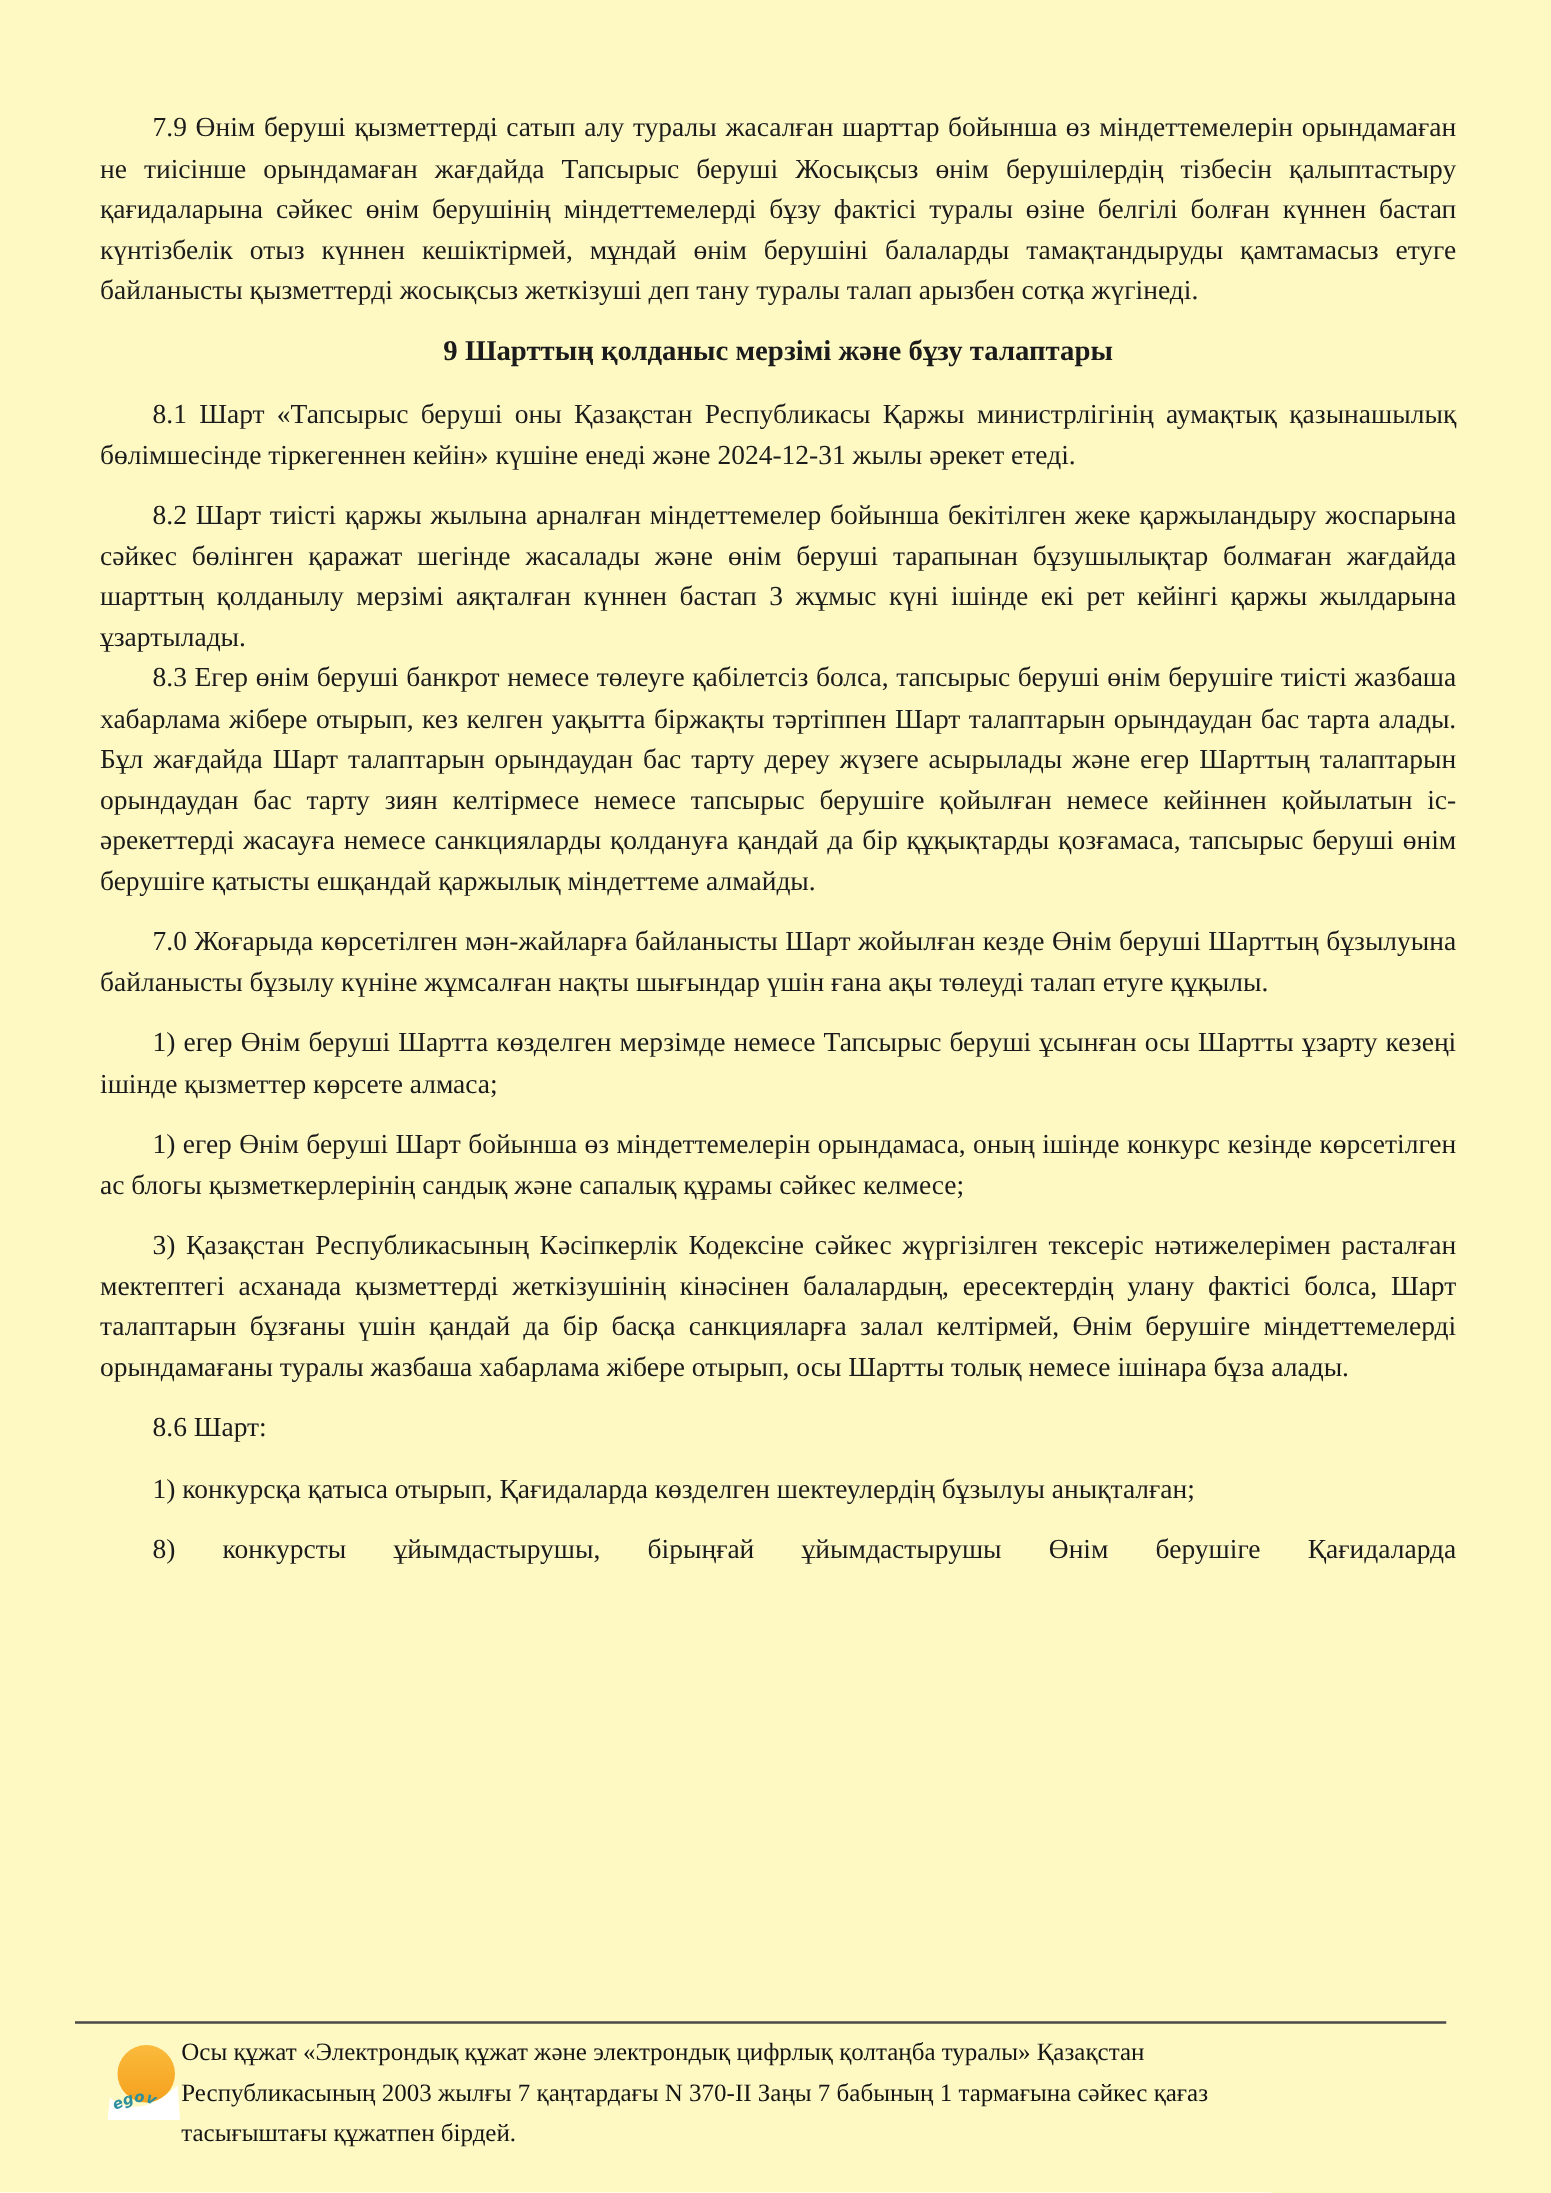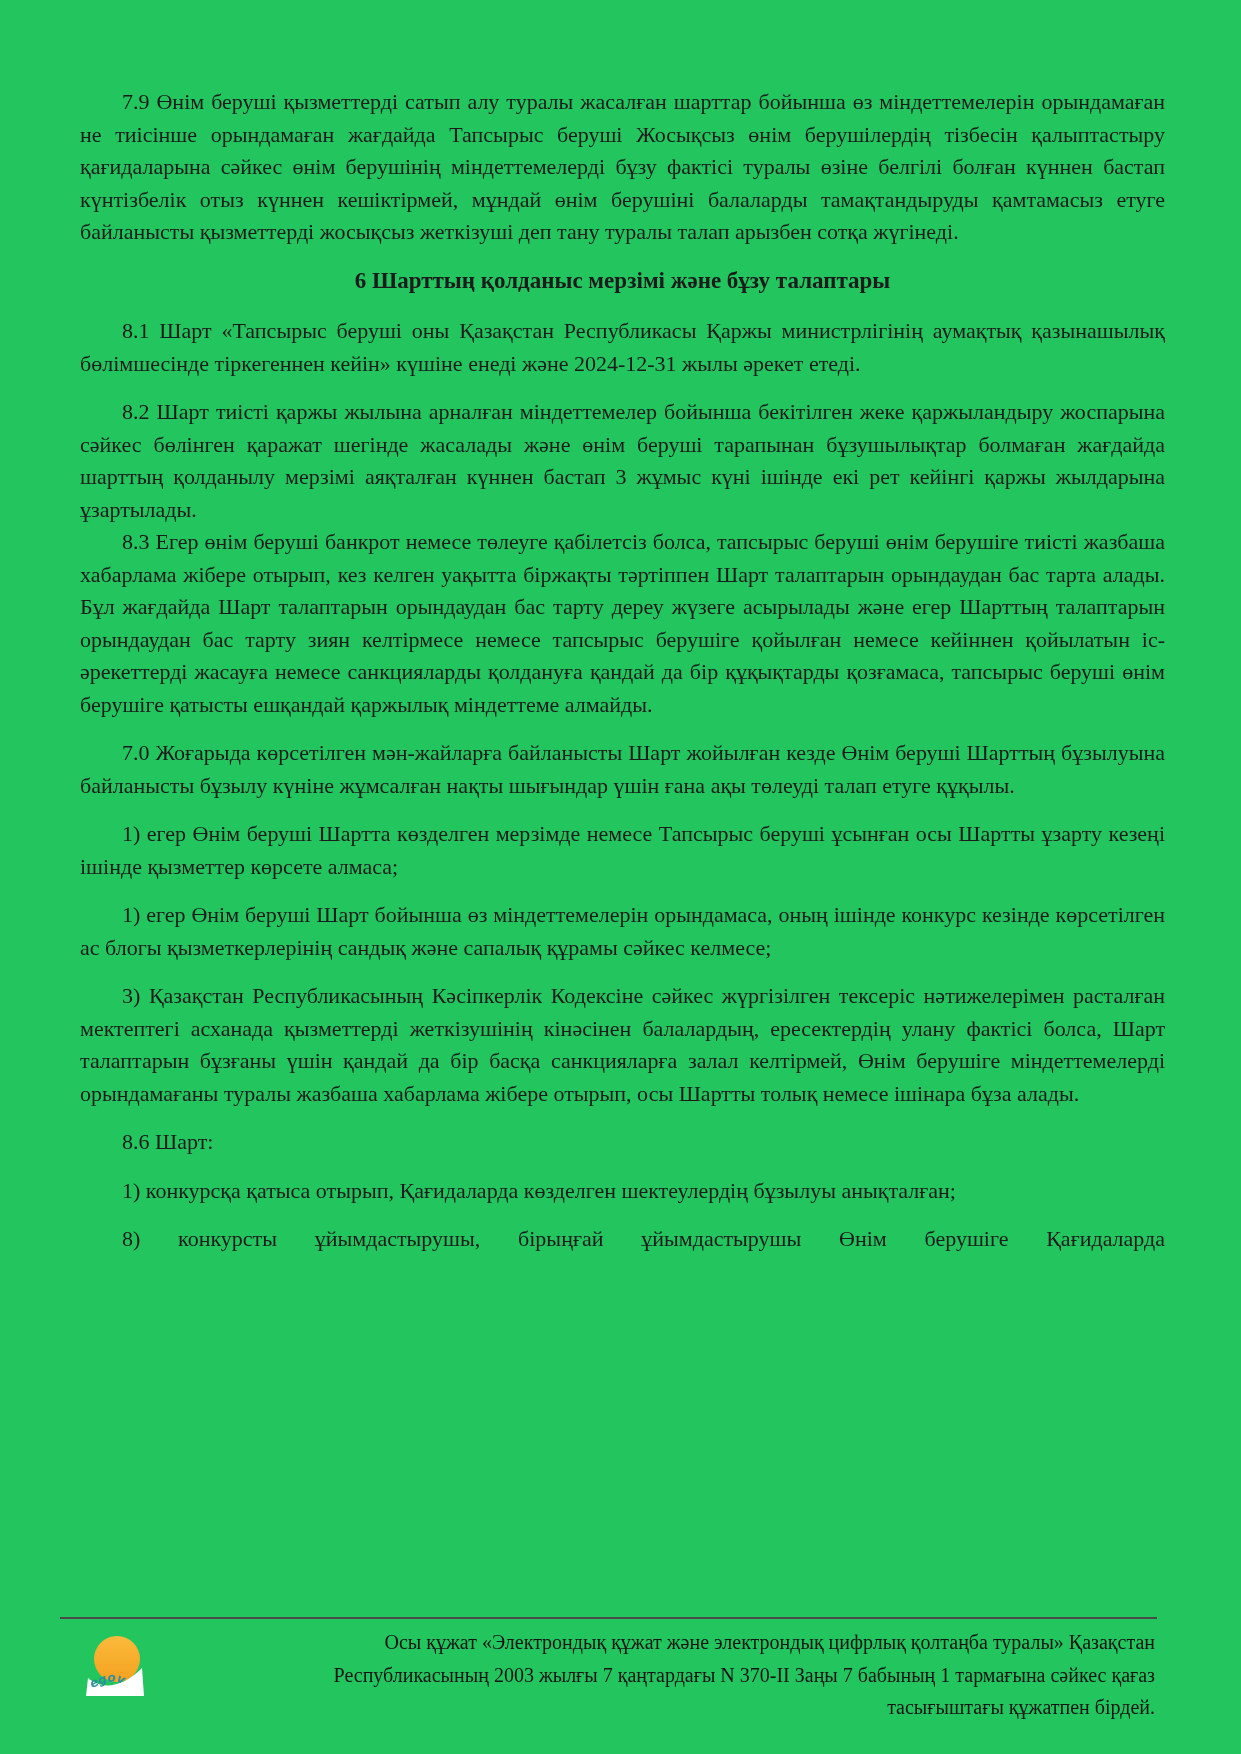--- a/index.html
+++ b/index.html
@@ -5,21 +5,21 @@
   html, body {
     margin: 0;
     padding: 0;
     background: #ffffff;
   }
   .page {
     position: relative;
     width: 1241px;
     height: 1754px;
     margin: 0 auto;
-    background: #22c55e;
+    background: #fef9c3;
     color: #1b1b1b;
     font-family: "Liberation Serif", "DejaVu Serif", serif;
     overflow: hidden;
   }
   .content {
     position: absolute;
     left: 80px;
     top: 86px;
     width: 1085px;
   }
@@ -64,30 +64,30 @@
   }
   .footer-text {
     position: absolute;
     left: 145px;
     top: 2px;
     width: 1010px;
     font-size: 20px;
     line-height: 32.5px;
     color: #141414;
   }
-  .footer-text .ft-line { display: block; text-align: right; }
+  .footer-text .ft-line { display: block; }
 </style>
 </head>
 <body>
 
 <div class="page">
 
   <div class="content">
     <p class="para">7.9 Өнім беруші қызметтерді сатып алу туралы жасалған шарттар бойынша өз міндеттемелерін орындамаған не тиісінше орындамаған жағдайда Тапсырыс беруші Жосықсыз өнім берушілердің тізбесін қалыптастыру қағидаларына сәйкес өнім берушінің міндеттемелерді бұзу фактісі туралы өзіне белгілі болған күннен бастап күнтізбелік отыз күннен кешіктірмей, мұндай өнім берушіні балаларды тамақтандыруды қамтамасыз етуге байланысты қызметтерді жосықсыз жеткізуші деп тану туралы талап арызбен сотқа жүгінеді.</p>
-    <p class="para heading">6 Шарттың қолданыс мерзімі және бұзу талаптары</p>
+    <p class="para heading">9 Шарттың қолданыс мерзімі және бұзу талаптары</p>
     <p class="para">8.1 Шарт «Тапсырыс беруші оны Қазақстан Республикасы Қаржы министрлігінің аумақтық қазынашылық бөлімшесінде тіркегеннен кейін» күшіне енеді және 2024-12-31 жылы әрекет етеді.</p>
     <p class="para mb0">8.2 Шарт тиісті қаржы жылына арналған міндеттемелер бойынша бекітілген жеке қаржыландыру жоспарына сәйкес бөлінген қаражат шегінде жасалады және өнім беруші тарапынан бұзушылықтар болмаған жағдайда шарттың қолданылу мерзімі аяқталған күннен бастап 3 жұмыс күні ішінде екі рет кейінгі қаржы жылдарына ұзартылады.</p>
     <p class="para">8.3 Егер өнім беруші банкрот немесе төлеуге қабілетсіз болса, тапсырыс беруші өнім берушіге тиісті жазбаша хабарлама жібере отырып, кез келген уақытта біржақты тәртіппен Шарт талаптарын орындаудан бас тарта алады. Бұл жағдайда Шарт талаптарын орындаудан бас тарту дереу жүзеге асырылады және егер Шарттың талаптарын орындаудан бас тарту зиян келтірмесе немесе тапсырыс берушіге қойылған немесе кейіннен қойылатын іс-әрекеттерді жасауға немесе санкцияларды қолдануға қандай да бір құқықтарды қозғамаса, тапсырыс беруші өнім берушіге қатысты ешқандай қаржылық міндеттеме алмайды.</p>
     <p class="para">7.0 Жоғарыда көрсетілген мән-жайларға байланысты Шарт жойылған кезде Өнім беруші Шарттың бұзылуына байланысты бұзылу күніне жұмсалған нақты шығындар үшін ғана ақы төлеуді талап етуге құқылы.</p>
     <p class="para">1) егер Өнім беруші Шартта көзделген мерзімде немесе Тапсырыс беруші ұсынған осы Шартты ұзарту кезеңі ішінде қызметтер көрсете алмаса;</p>
     <p class="para">1) егер Өнім беруші Шарт бойынша өз міндеттемелерін орындамаса, оның ішінде конкурс кезінде көрсетілген ас блогы қызметкерлерінің сандық және сапалық құрамы сәйкес келмесе;</p>
     <p class="para">3) Қазақстан Республикасының Кәсіпкерлік Кодексіне сәйкес жүргізілген тексеріс нәтижелерімен расталған мектептегі асханада қызметтерді жеткізушінің кінәсінен балалардың, ересектердің улану фактісі болса, Шарт талаптарын бұзғаны үшін қандай да бір басқа санкцияларға залал келтірмей, Өнім берушіге міндеттемелерді орындамағаны туралы жазбаша хабарлама жібере отырып, осы Шартты толық немесе ішінара бұза алады.</p>
     <p class="para">8.6 Шарт:</p>
     <p class="para">1) конкурсқа қатыса отырып, Қағидаларда көзделген шектеулердің бұзылуы анықталған;</p>
     <p class="para stretch">8) конкурсты ұйымдастырушы, бірыңғай ұйымдастырушы Өнім берушіге Қағидаларда</p>

